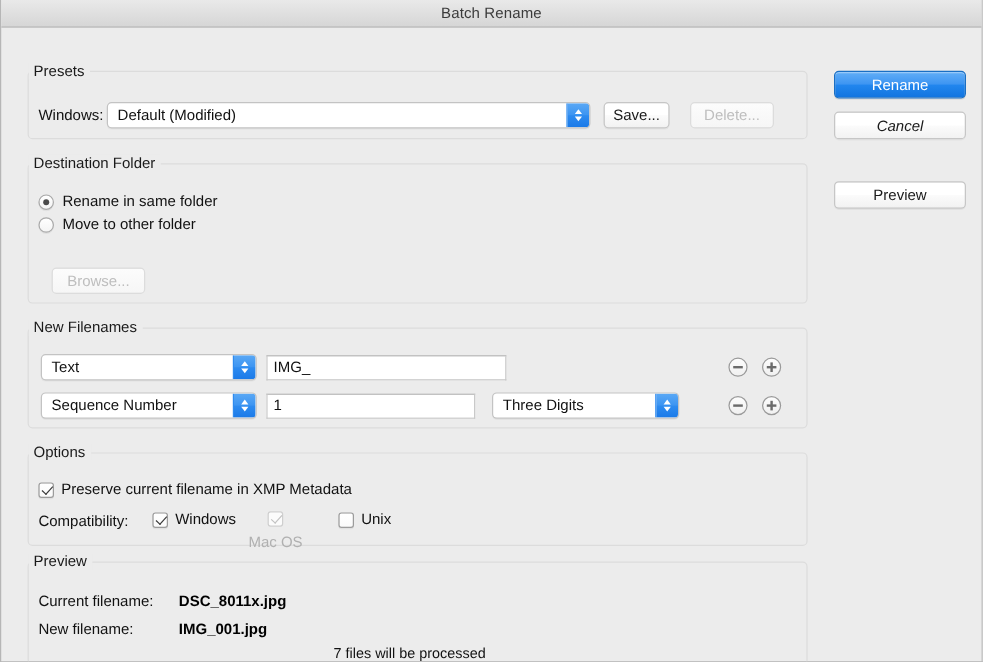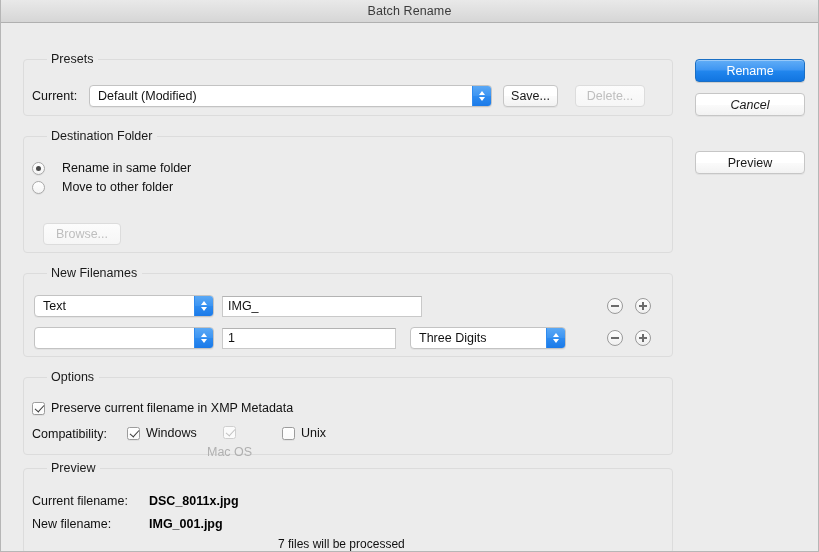--- a/index.html
+++ b/index.html
@@ -46,21 +46,21 @@
 
   
   .group {
     position: absolute;
     border: 1px solid #dcdcdc;
     border-radius: 4px;
     background: transparent;
   }
   .group > .glabel {
     position: absolute;
-    top: -8px; left: 23px;
+    top: -8px; left: 0;
     background: #ececec;
     padding: 0 5px 0 4px;
     font-size: 12.5px;
     color: #1a1a1a;
     line-height: 14px;
   }
 
   
   .lbl { font-size: 12.5px; color: #111; white-space: nowrap; }
   .lbl.dim { color: #b0b0b0; }
@@ -141,21 +141,21 @@
   .tinput .tval {
     position: absolute;
     left: 5px; top: 0;
     line-height: 19px;
     font-size: 12.5px;
     color: #111;
     white-space: nowrap;
   }
 
   
-  .radio-row { position: absolute; display: flex; align-items: center; gap: 17px; }
+  .radio-row { position: absolute; display: flex; align-items: center; gap: 7px; }
   .radio {
     width: 13px; height: 13px;
     border-radius: 50%;
     background: linear-gradient(to bottom, #ffffff, #f4f4f4);
     border: 1px solid #a9a9a9;
     box-shadow: 0 1px 0 rgba(0,0,0,0.05);
     position: relative;
     flex: 0 0 auto;
   }
   .radio.on::after {
@@ -229,21 +229,21 @@
       <span>Cancel</span>
     </div>
     <div class="btn abs" style="left:694px; top:128px; width:110px; height:23px;">
       <span>Preview</span>
     </div>
 
     <div class="group" style="left:22px; top:36px; width:650px; height:57px;">
       <span class="glabel">Presets</span>
     </div>
 
-    <span class="lbl abs" style="left:31px; top:66px;">Current:</span>
+    <span class="lbl abs" style="left:31px; top:66px;">Windows:</span>
 
     <div class="select abs" style="left:88px; top:62px; width:403px;">
       <span class="val">Default (Modified)</span>
       <span class="arrowbox">
         <i class="chev up"></i>
           <i class="chev down"></i>
       </span>
     </div>
 
     <div class="btn abs" style="left:502px; top:62px; width:55px; height:22px;">
@@ -281,20 +281,21 @@
           <i class="chev down"></i>
       </span>
     </div>
     <div class="tinput abs" style="left:221px; top:273px; width:200px;">
       <span class="tval">IMG_</span>
     </div>
     <div class="rbtn minus" style="left:606px; top:275px;"></div>
     <div class="rbtn plus" style="left:634px; top:275px;"></div>
 
     <div class="select abs" style="left:33px; top:304px; width:180px;">
+      <span class="val">Sequence Number</span>
       <span class="arrowbox">
         <i class="chev up"></i>
           <i class="chev down"></i>
       </span>
     </div>
     <div class="tinput abs" style="left:221px; top:305px; width:174px;">
       <span class="tval">1</span>
     </div>
     <div class="select abs" style="left:409px; top:304px; width:156px;">
       <span class="val">Three Digits</span>

